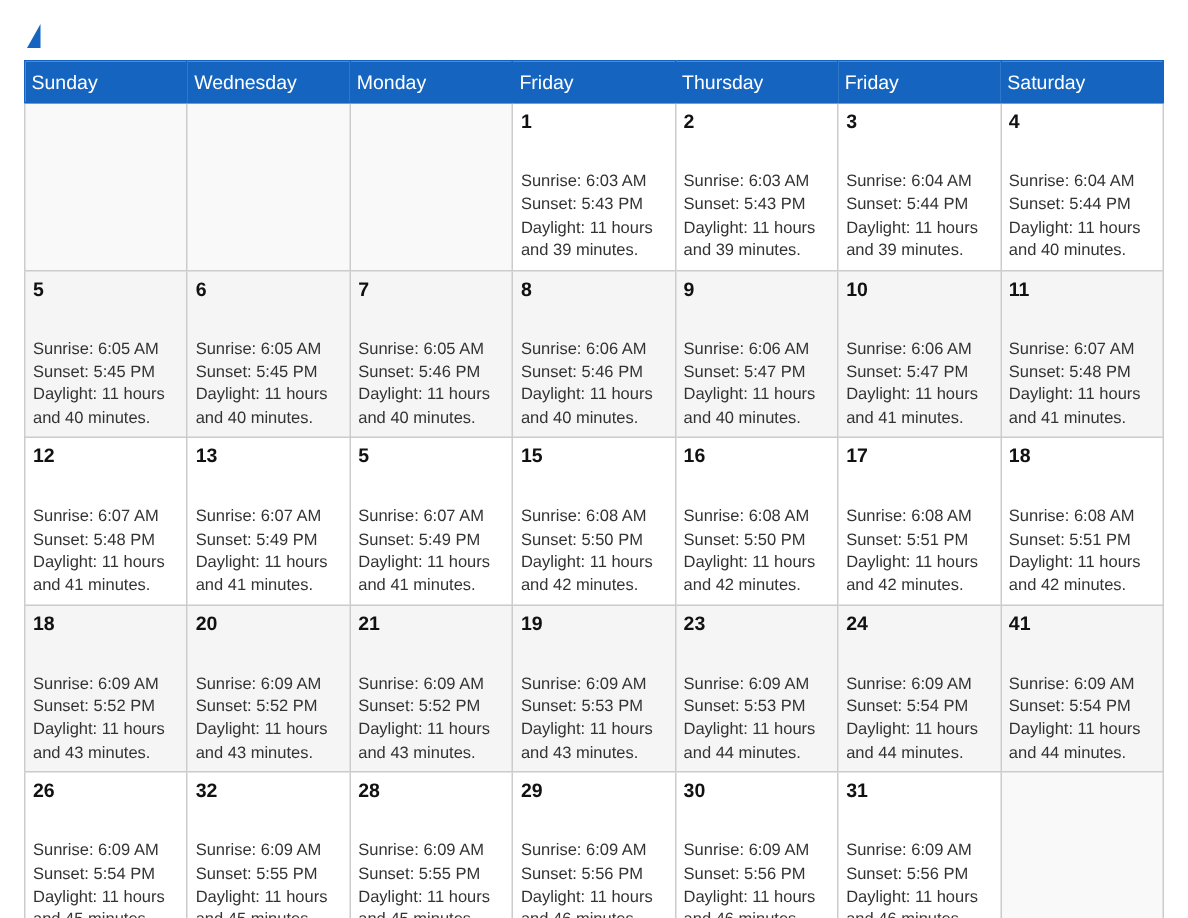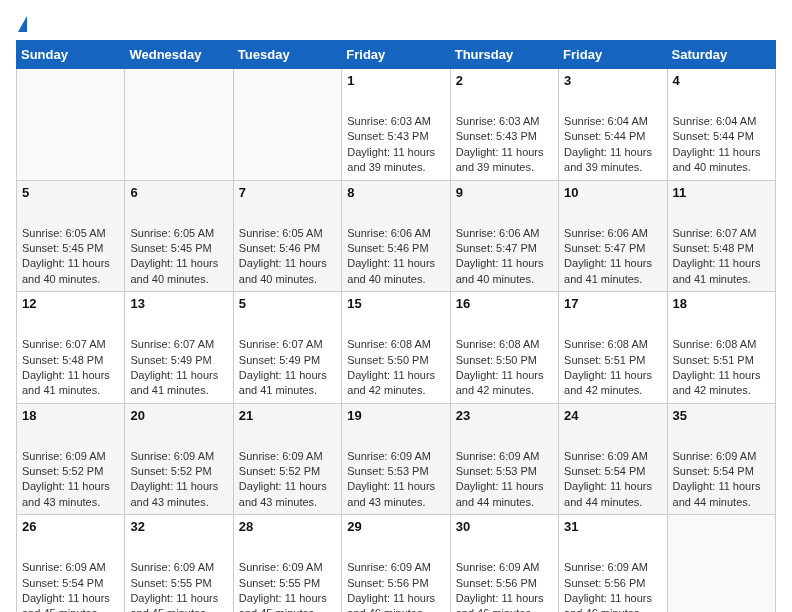--- a/index.html
+++ b/index.html
@@ -45,21 +45,21 @@
       color: #333;
     }
     .calendar {
       width: 100%;
       border-collapse: collapse;
     }
     .calendar thead tr th {
       background-color: #1565c0;
       color: #fff;
       font-size: 13px;
-      font-weight: bold;
+      font-weight: normal;
       padding: 6px 4px;
       text-align: left;
       border: 1px solid #1565c0;
     }
     .calendar tbody tr td {
       vertical-align: top;
       border: 1px solid #ccc;
       padding: 4px 5px;
       font-size: 11px;
       color: #333;
@@ -102,21 +102,21 @@
     <h1></h1>
     <h2></h2>
   </div>
 </div>
 
 <table class="calendar">
   <thead>
     <tr>
     <th>Sunday</th>
         <th>Wednesday</th>
-        <th>Tuesday</th>
+        <th>Monday</th>
         <th>Friday</th>
         <th>Thursday</th>
         <th>Friday</th>
         <th>Saturday</th>
       </tr>
   </thead>
   <tbody id="calendar-body">
   <tr>
         <td class="empty-cell"></td>
         <td class="empty-cell"></td>
@@ -289,21 +289,21 @@
 and 44 minutes.</div>
         </td>
         <td>
           <span class="day-num">24</span>
           <div class="cell-text" style="white-space: pre-line;">Sunrise: 6:09 AM
 Sunset: 5:54 PM
 Daylight: 11 hours
 and 44 minutes.</div>
         </td>
         <td>
-          <span class="day-num">35</span>
+          <span class="day-num">41</span>
           <div class="cell-text" style="white-space: pre-line;">Sunrise: 6:09 AM
 Sunset: 5:54 PM
 Daylight: 11 hours
 and 44 minutes.</div>
         </td>
       </tr>
       <tr>
         <td>
           <span class="day-num">26</span>
           <div class="cell-text" style="white-space: pre-line;">Sunrise: 6:09 AM

